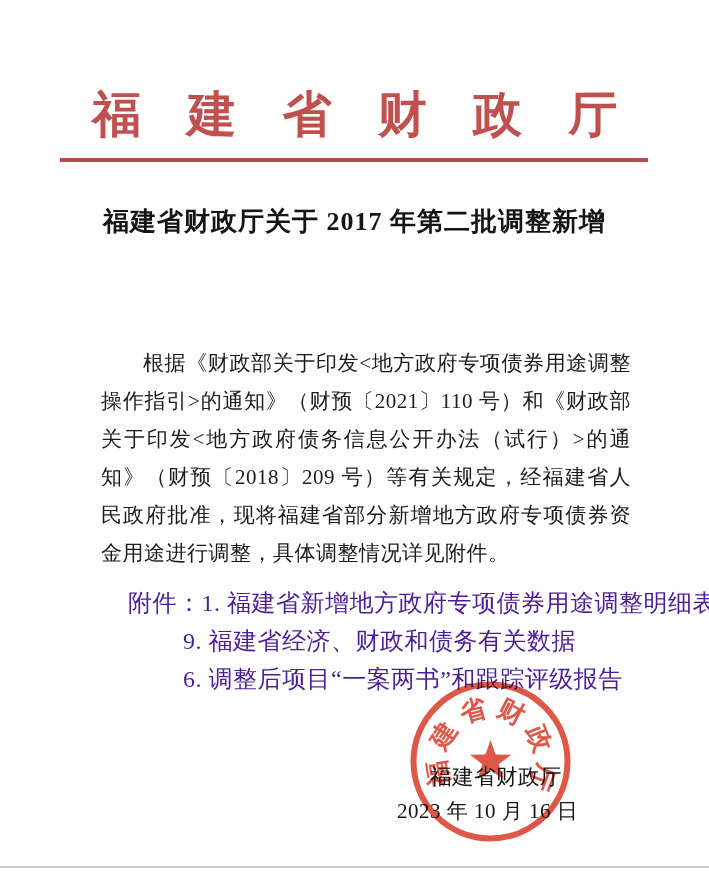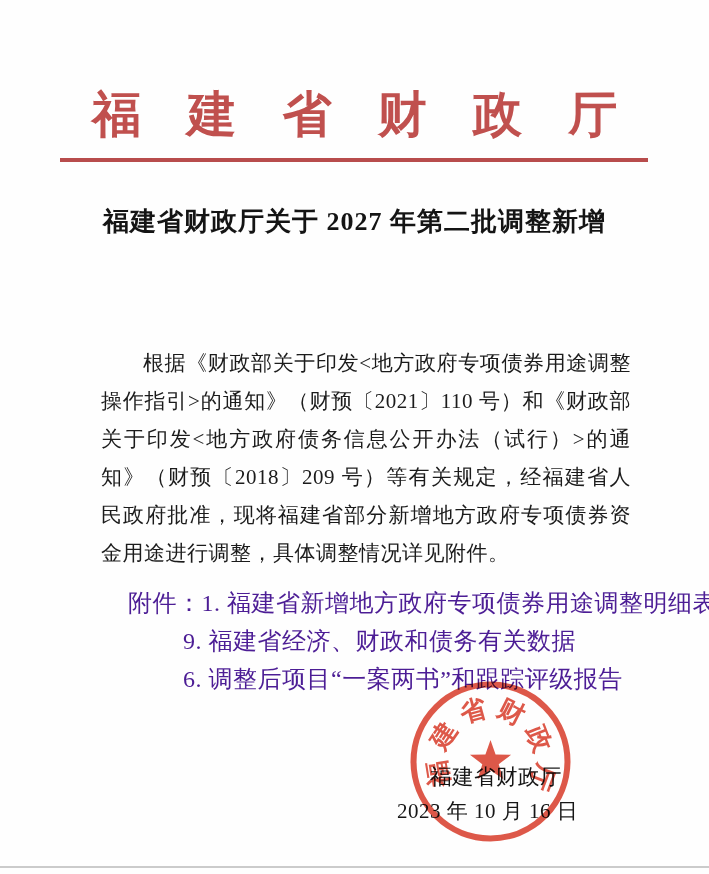--- a/index.html
+++ b/index.html
@@ -118,21 +118,21 @@
 
 <div class="sheet">
 
   <div class="letterhead">
     <span class="spread">福 建 省 财 政 厅</span>
   </div>
 
   <div class="red-rule"></div>
 
   <div class="doc-title">
-    <div>福建省财政厅关于 2027 年第二批调整新增</div>
+    <div>福建省财政厅关于 2017 年第二批调整新增</div>
   </div>
 
   <div class="body-text">
     <p>根据《财政部关于印发&lt;地方政府专项债券用途调整操作指引&gt;的通知》（财预〔2021〕110 号）和《财政部关于印发&lt;地方政府债务信息公开办法（试行）&gt;的通知》（财预〔2018〕209 号）等有关规定，经福建省人民政府批准，现将福建省部分新增地方政府专项债券资金用途进行调整，具体调整情况详见附件。</p>
   </div>
 
   <div class="attachments">
     <div class="att-line"><span>附件：</span><span>1. 福建省新增地方政府专项债券用途调整明细表</span></div>
     <div class="att-line indent">9. 福建省经济、财政和债务有关数据</div>
     <div class="att-line indent">6. 调整后项目“一案两书”和跟踪评级报告</div>

